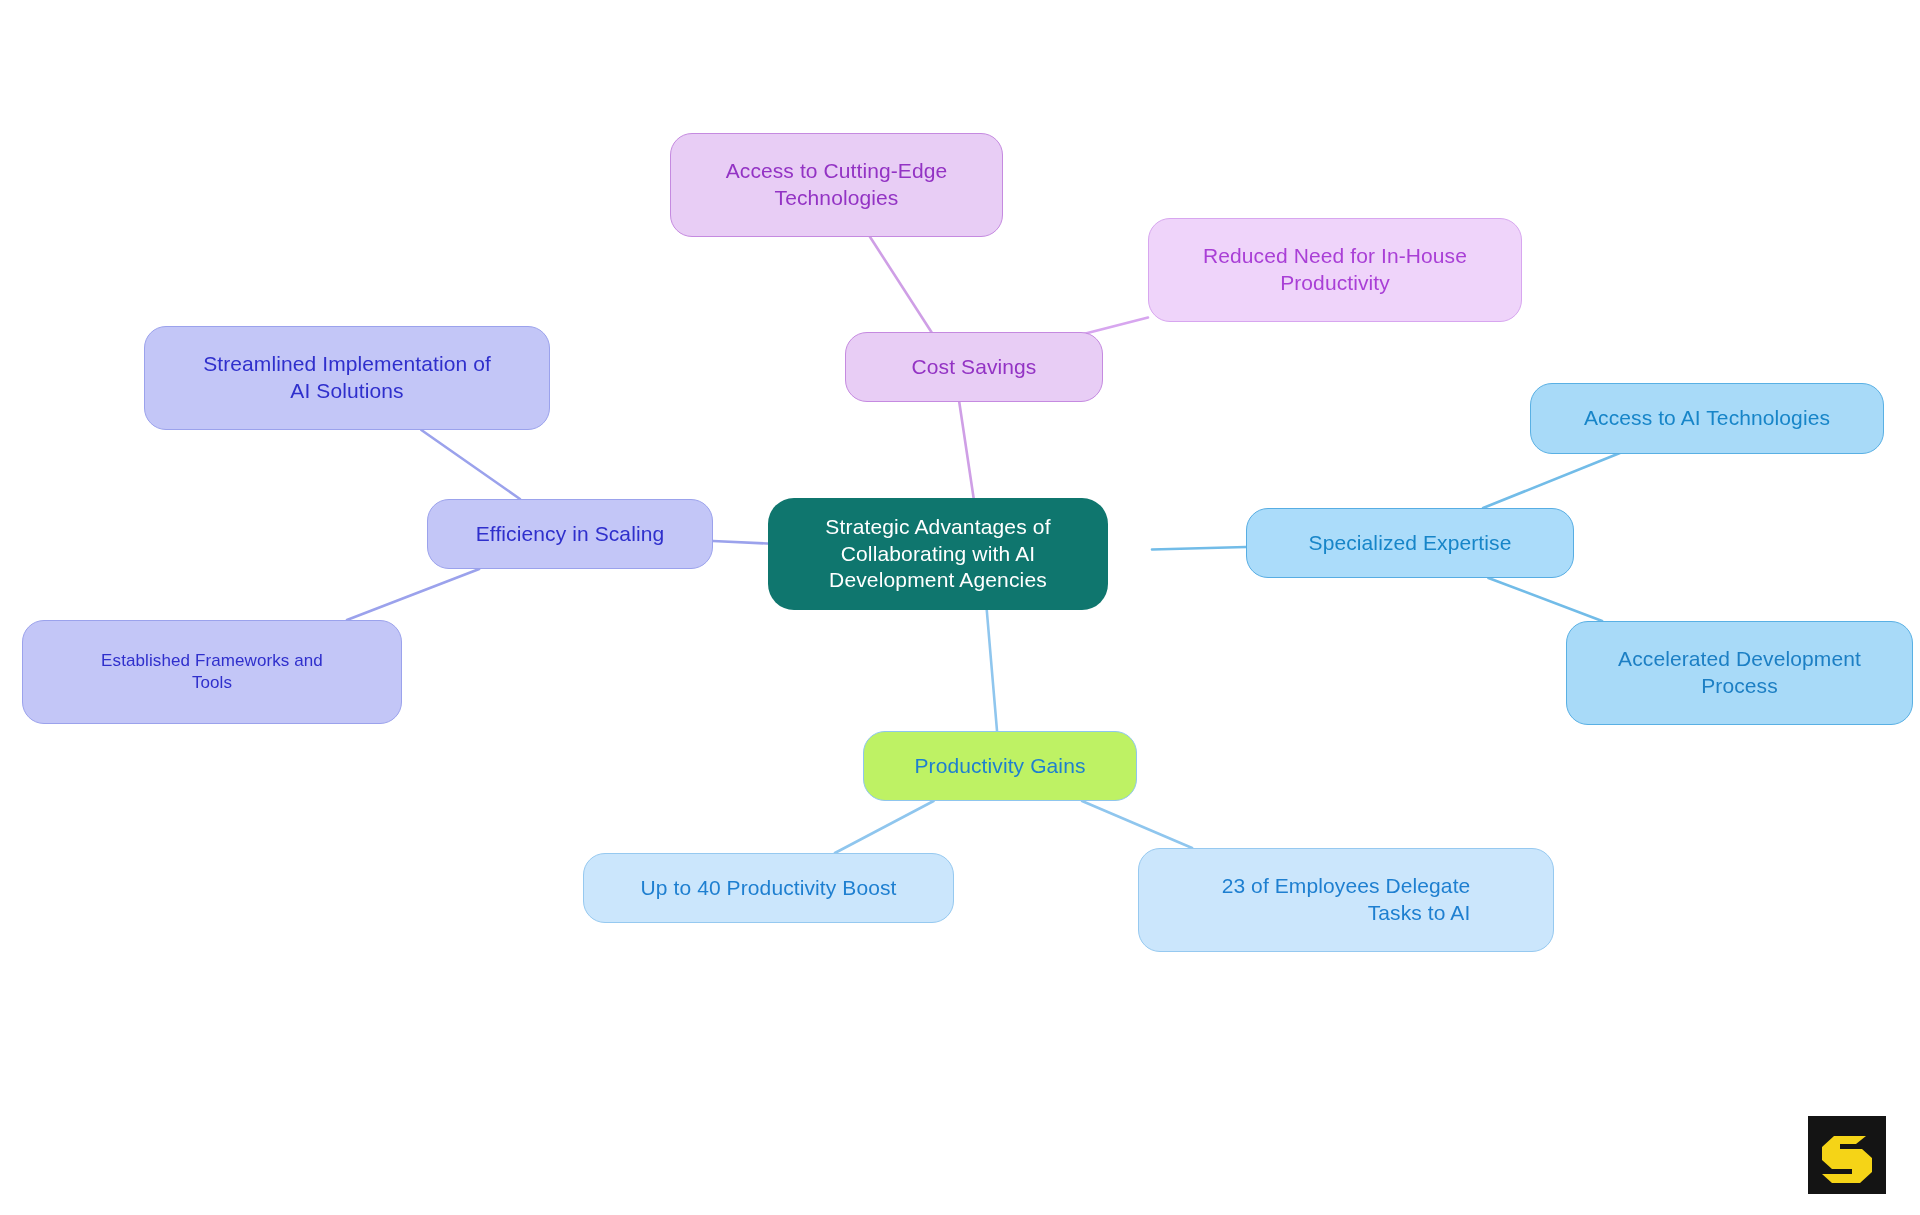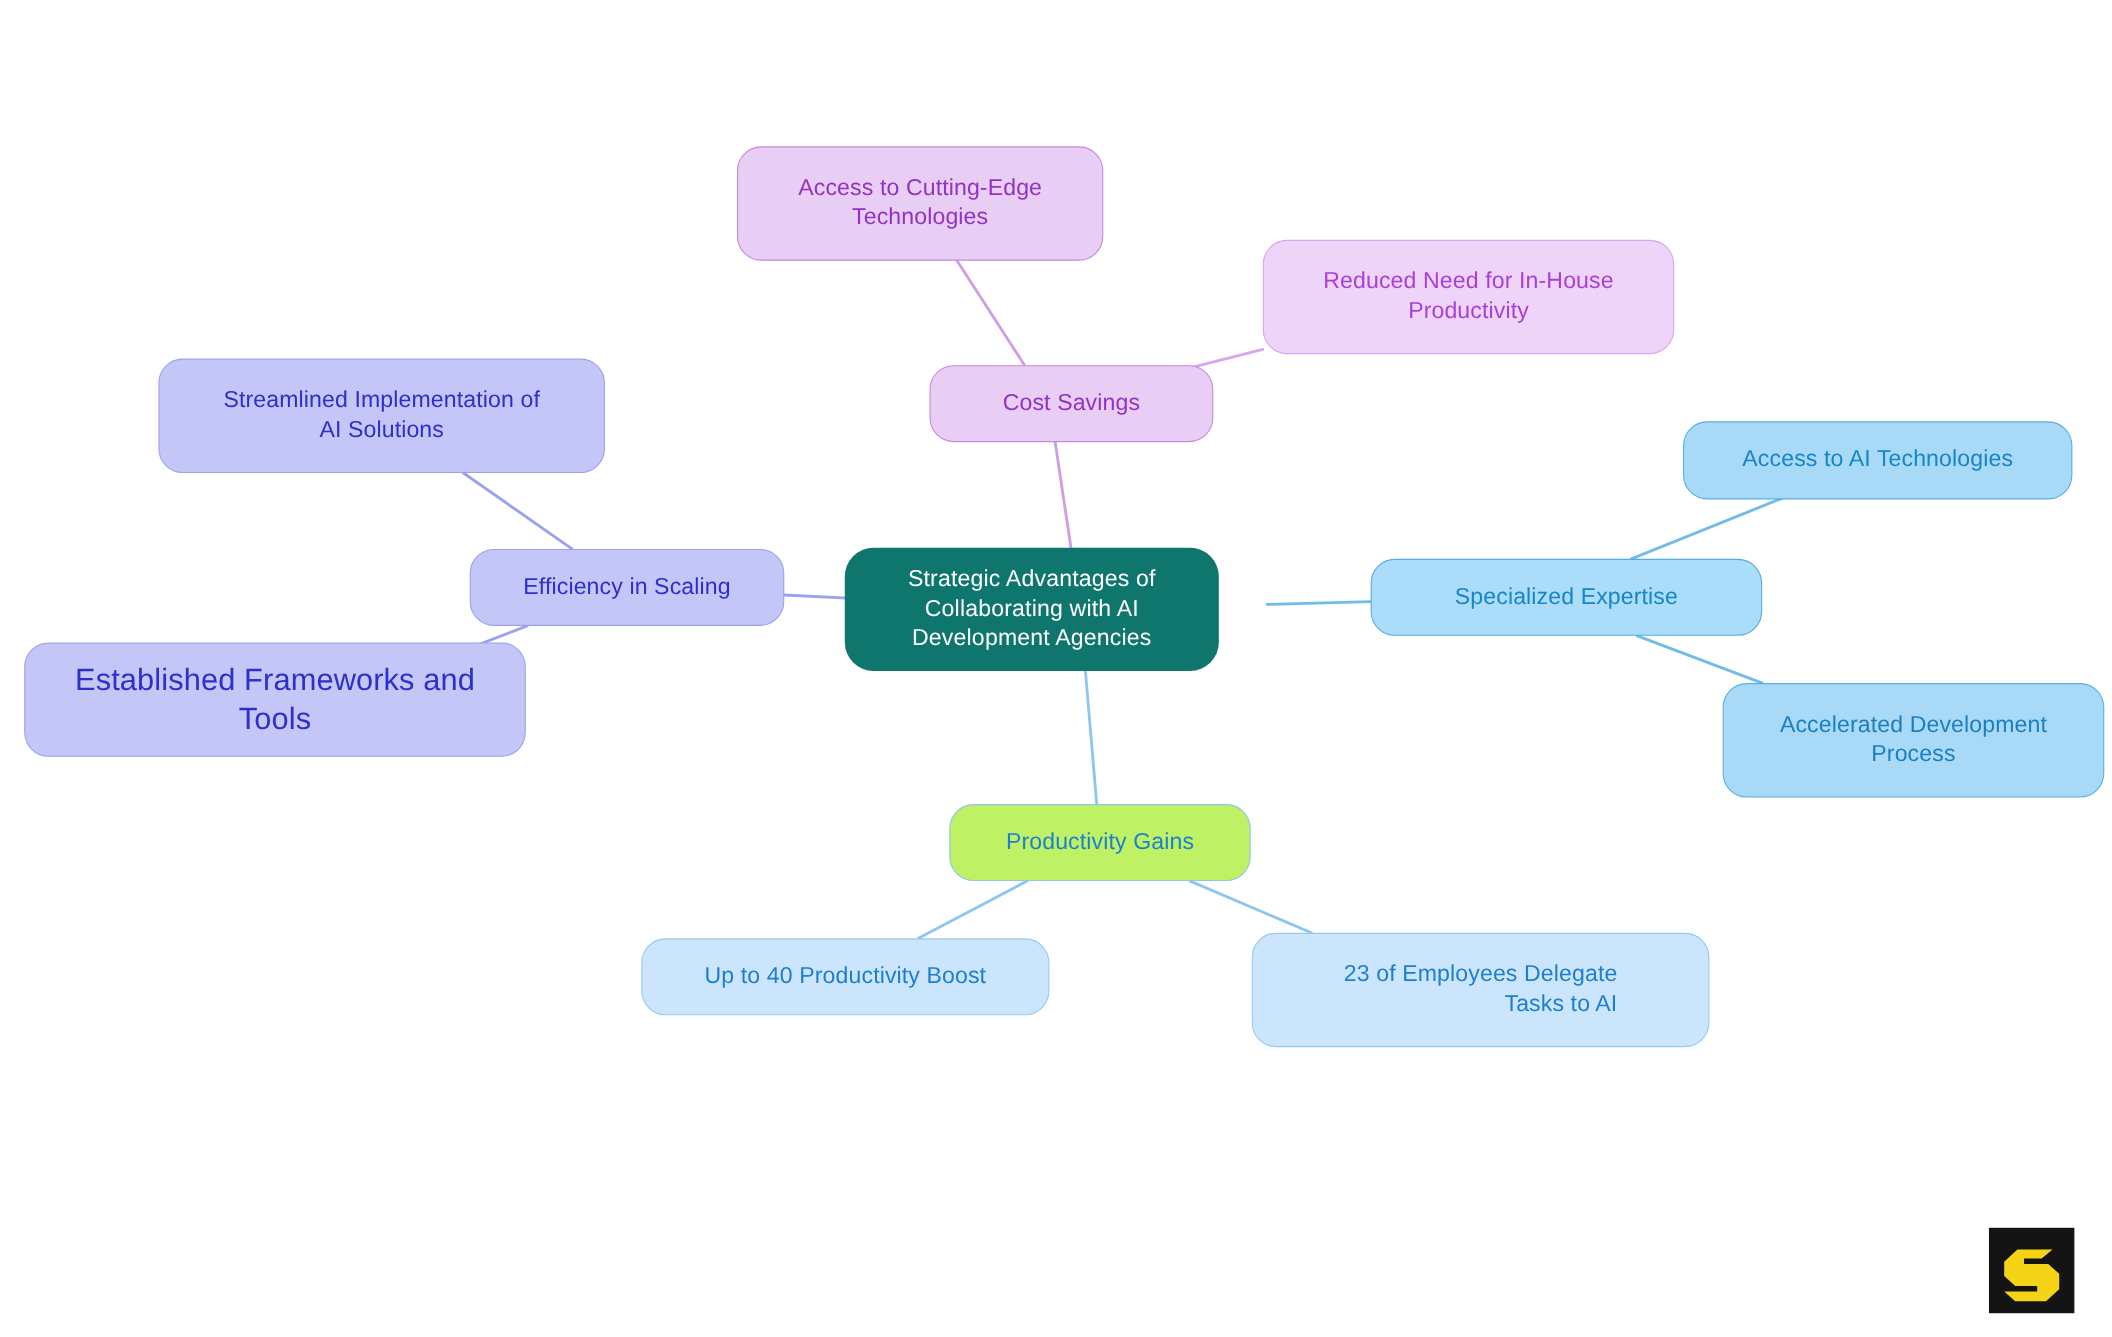--- a/index.html
+++ b/index.html
@@ -92,25 +92,25 @@
         <span class="node-label">Reduced Need for In-House
 Productivity</span>
       </div>
       <div class="node" style="left: 427px; top: 499px; width: 286px; height: 70px; background: rgb(195, 198, 247); border-color: rgb(155, 162, 236); color: rgb(47, 47, 204); font-size: 21px;">
         <span class="node-label">Efficiency in Scaling</span>
       </div>
       <div class="node" style="left: 144px; top: 326px; width: 406px; height: 104px; background: rgb(195, 198, 247); border-color: rgb(155, 162, 236); color: rgb(47, 47, 204); font-size: 21px;">
         <span class="node-label">Streamlined Implementation of
 AI Solutions</span>
       </div>
-      <div class="node" style="left: 22px; top: 584px; width: 456px; height: 104px; background: rgb(195, 198, 247); border-color: rgb(155, 162, 236); color: rgb(47, 47, 204); font-size: 28px;">
+      <div class="node" style="left: 22px; top: 620px; width: 380px; height: 104px; background: rgb(195, 198, 247); border-color: rgb(155, 162, 236); color: rgb(47, 47, 204); font-size: 17px;">
         <span class="node-label">Established Frameworks and
 Tools</span>
       </div>
-      <div class="node" style="left: 1246px; top: 508px; width: 356px; height: 70px; background: rgb(171, 220, 250); border-color: rgb(87, 173, 227); color: rgb(23, 133, 200); font-size: 21px;">
+      <div class="node" style="left: 1246px; top: 508px; width: 328px; height: 70px; background: rgb(171, 220, 250); border-color: rgb(87, 173, 227); color: rgb(23, 133, 200); font-size: 21px;">
         <span class="node-label">Specialized Expertise</span>
       </div>
       <div class="node" style="left: 1530px; top: 383px; width: 354px; height: 71px; background: rgb(168, 218, 248); border-color: rgb(89, 176, 228); color: rgb(23, 133, 200); font-size: 21px;">
         <span class="node-label">Access to AI Technologies</span>
       </div>
       <div class="node" style="left: 1566px; top: 621px; width: 347px; height: 104px; background: rgb(168, 218, 248); border-color: rgb(89, 176, 228); color: rgb(28, 127, 196); font-size: 21px;">
         <span class="node-label">Accelerated Development
 Process</span>
       </div>
       <div class="node" style="left: 863px; top: 731px; width: 274px; height: 70px; background: #bef264; border-color: rgb(143, 198, 238); color: rgb(30, 127, 208); font-size: 21px;">

